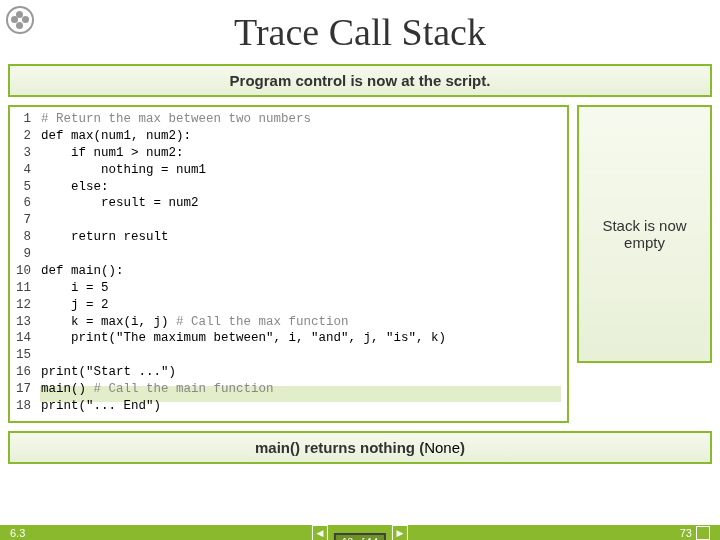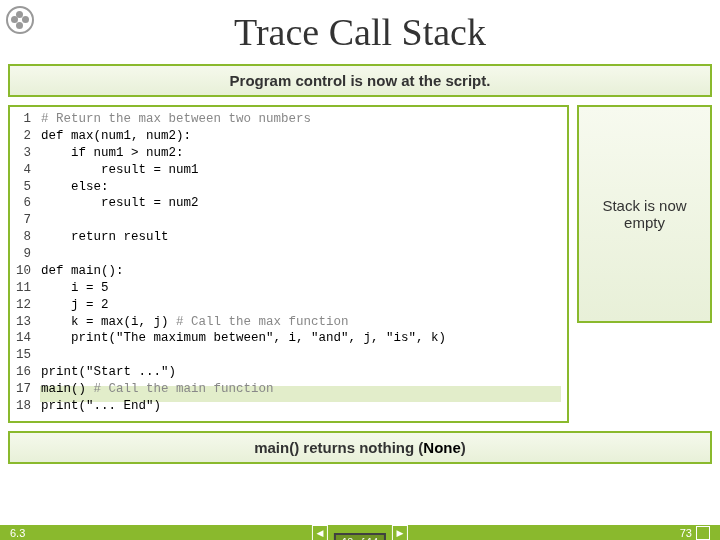--- a/index.html
+++ b/index.html
@@ -91,21 +91,21 @@
 
   .stack-col {
     width: 135px;
     display: flex;
     flex-direction: column;
     gap: 6px;
   }
   .stack-box {
     border: 2px solid #8ab92d;
     background: linear-gradient(#f7faef, #e8f0d8);
-    height: 218px;
+    height: 258px;
     display: flex;
     align-items: center;
     justify-content: center;
     text-align: center;
     font-size: 15px;
     color: #333;
     padding: 0 8px;
   }
   .stack-label {
     border: 2px solid #8ab92d;
@@ -118,21 +118,21 @@
   .footer-banner {
     margin: 8px 8px 0 8px;
     border: 2px solid #8ab92d;
     background: linear-gradient(#f5f9ec, #e8f0d8);
     text-align: center;
     padding: 6px 0;
     font-size: 15px;
     font-weight: 700;
     color: #333;
   }
-  .footer-banner .none { color: #000; font-weight:700; }
+  .footer-banner .none { color: #000; font-weight:400; }
   .bottom-bar {
     position: absolute;
     bottom: 0; left: 0; right: 0;
     height: 15px;
     background: #8ab92d;
     display: flex;
     align-items: center;
     color: #fff;
     font-size: 11px;
   }
@@ -211,21 +211,21 @@
 12
 13
 14
 15
 16
 17
 18</div>
     <div class="code"><span class="comment"># Return the max between two numbers</span>
 <span>def max(num1, num2):</span>
 <span>    if num1 &gt; num2:</span>
-<span>        result = num1</span>
+<span>        nothing = num1</span>
 <span>    else:</span>
 <span>        result = num2</span>
 <span></span>
 <span>    return result</span>
 <span></span>
 <span>def main():</span>
 <span>    i = 5</span>
 <span>    j = 2</span>
 <span>    k = max(i, j) </span><span class="comment"># Call the max function</span>
 <span>    print("The maximum between", i, "and", j, "is", k)</span>

